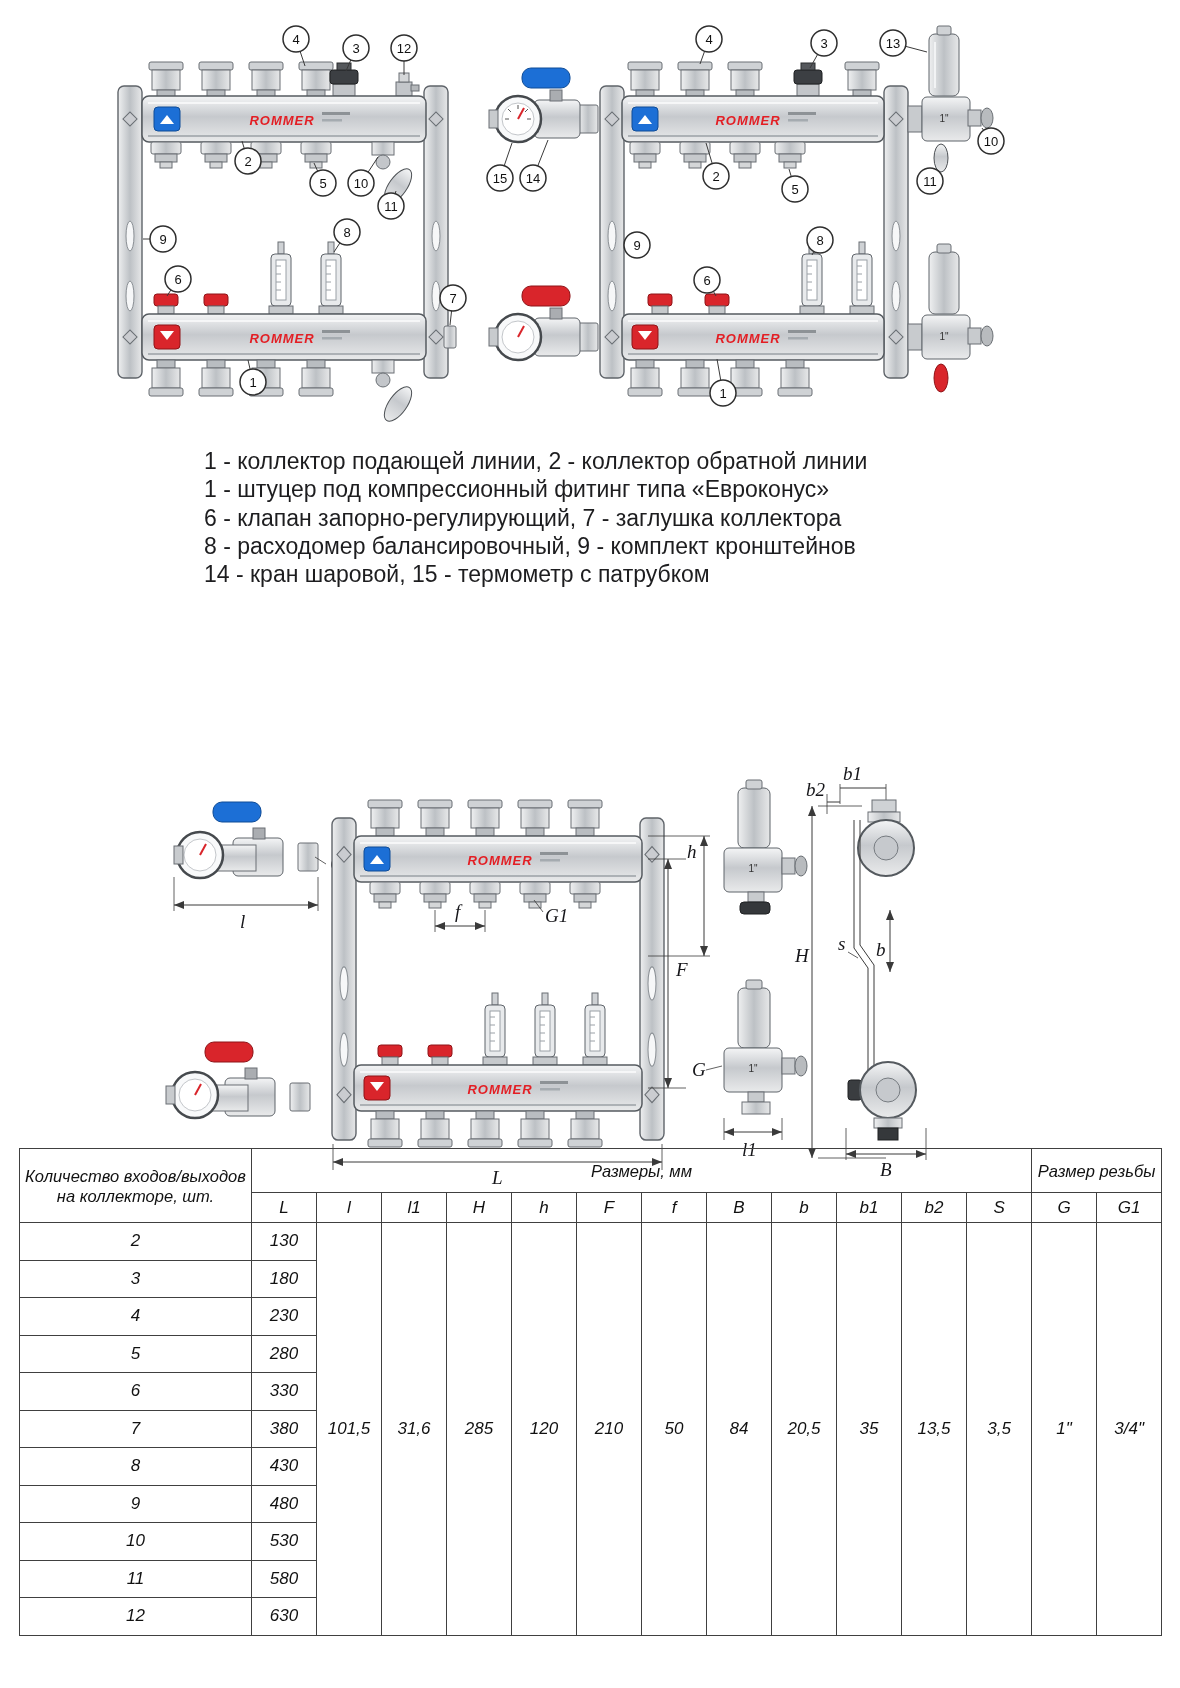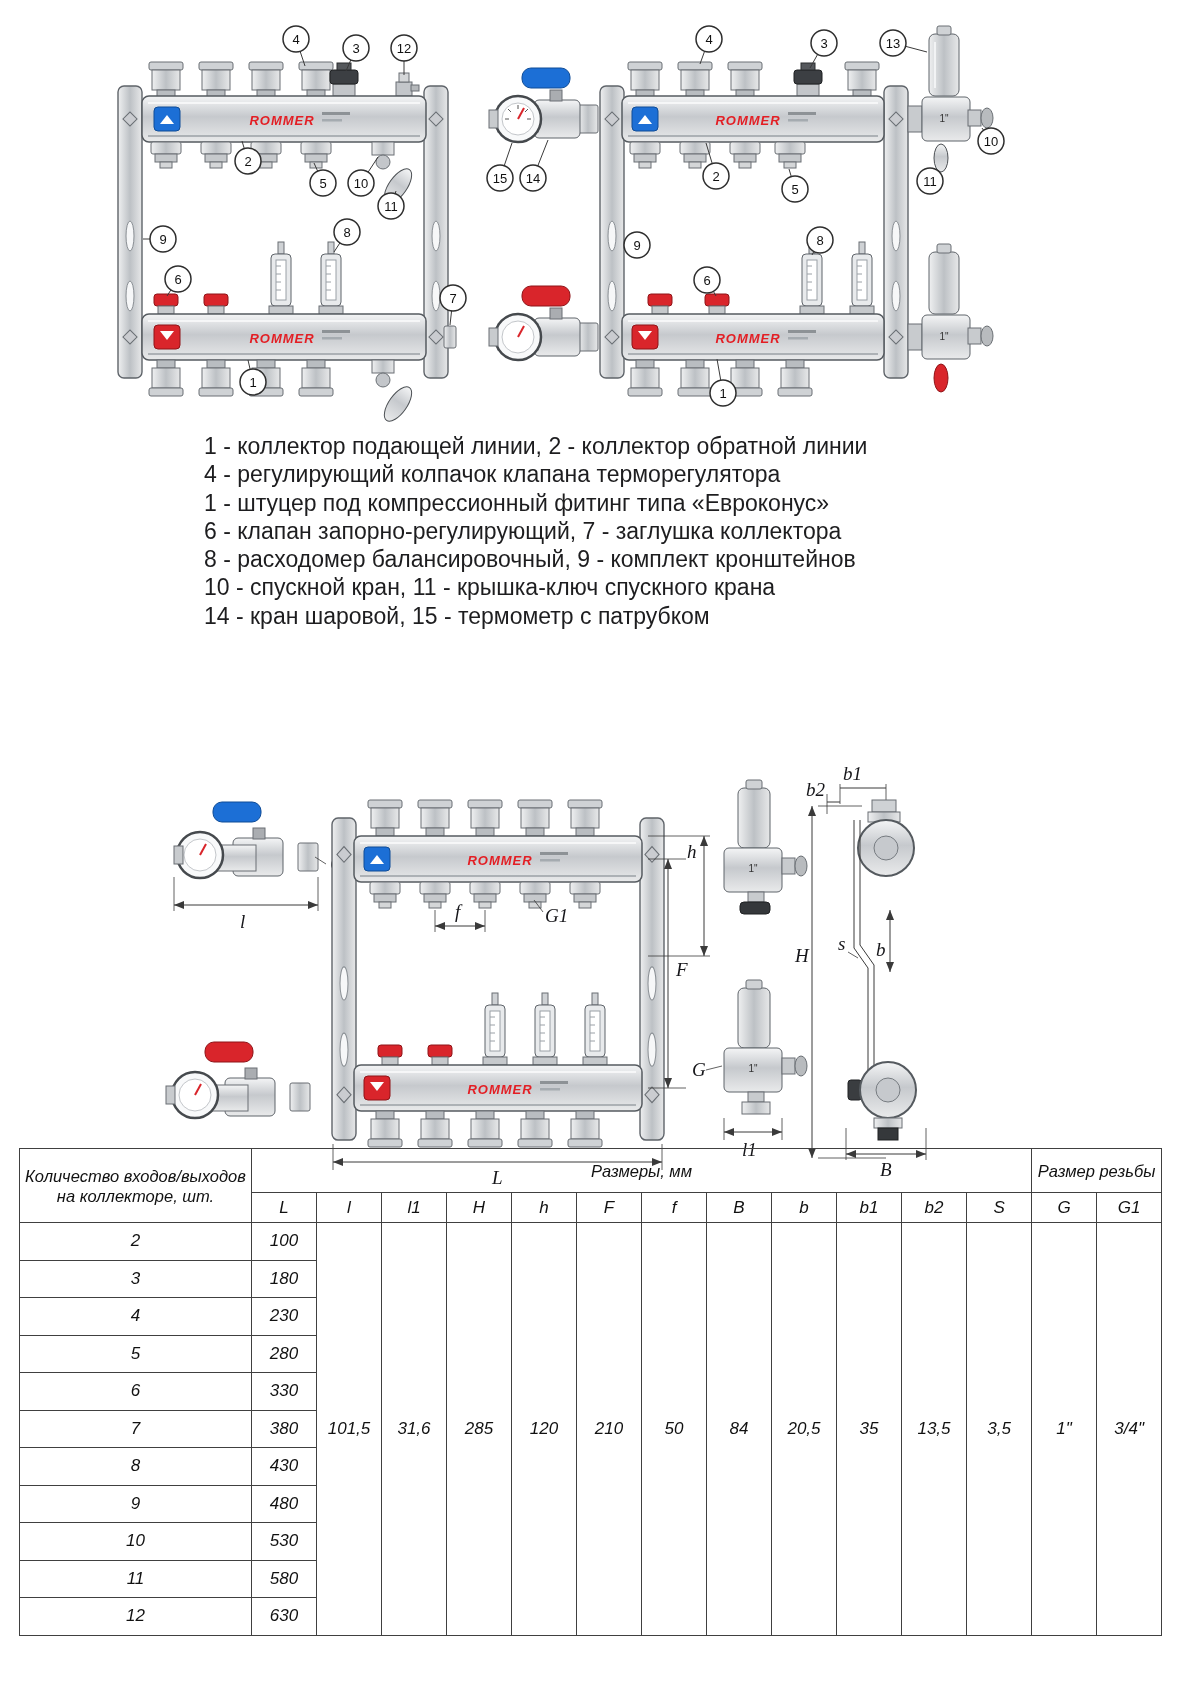--- a/index.html
+++ b/index.html
@@ -12,21 +12,21 @@
   .top-svg { position: absolute; top: 0; left: 0; }
   .dim-svg { position: absolute; top: 760px; left: 0; }
   .rommer { font-size: 13px; font-weight: bold; font-style: italic; fill: #e31e24; letter-spacing: 1px; text-anchor: middle; }
   .ldr line { stroke: #3a3a3a; stroke-width: 1; }
   .co circle { fill: #ffffff; stroke: #2e2e2e; stroke-width: 1.5; }
   .co-num { font-size: 13px; fill: #111111; text-anchor: middle; }
   .dimline { stroke: #3a3a3a; stroke-width: 1; fill: none; }
   .extline { stroke: #3a3a3a; stroke-width: 0.8; }
   .dimlbl { font-size: 19px; font-style: italic; fill: #16161a; font-family: "Liberation Serif", serif; }
   .tinytxt { font-size: 10px; fill: #333333; text-anchor: middle; }
-  .legend { position: absolute; left: 204px; top: 432px; font-size: 23px; line-height: 28.3px; color: #1d1d1f; }
+  .legend { position: absolute; left: 204px; top: 447px; font-size: 23px; line-height: 28.3px; color: #1d1d1f; }
   .size-table {
     position: absolute; top: 1148px; left: 19px; width: 1143px;
     border-collapse: collapse; table-layout: fixed; font-size: 17px; color: #111; font-style: italic;
   }
   .size-table th, .size-table td {
     border: 1px solid #404040; text-align: center; vertical-align: middle;
     padding: 0; font-weight: normal;
   }
   .size-table thead tr.h1 th { height: 44px; font-size: 16.5px; line-height: 20px; }
   .size-table thead tr.h2 th { height: 30px; }
@@ -403,25 +403,23 @@
       <g class="co">
           <circle cx="723" cy="393" r="13"></circle>
           <text class="co-num" x="723" y="398">1</text>
         </g>
     </g>
   </g>
 </svg>
 
 <div class="legend">
   <div>1 - коллектор подающей линии, 2 - коллектор обратной линии</div>
-  <div>4 - регулирующий колпачок клапана терморегулятора</div>
   <div>1 - штуцер под компрессионный фитинг типа «Евроконус»</div>
   <div>6 - клапан запорно-регулирующий, 7 - заглушка коллектора</div>
   <div>8 - расходомер балансировочный, 9 - комплект кронштейнов</div>
-  <div>10 - спускной кран, 11 - крышка-ключ спускного крана</div>
   <div>14 - кран шаровой, 15 - термометр с патрубком</div>
 </div>
 
 <svg class="dim-svg" width="1180" height="430" viewBox="0 0 1180 430">
 
   <g>
     <rect x="298" y="83" width="20" height="28" rx="2" fill="url(#gradH)" stroke="#6a6f74"></rect>
     <rect x="233" y="78" width="50" height="38" rx="5" fill="url(#gradV)" stroke="#5f646a"></rect>
     <rect x="253" y="68" width="12" height="11" fill="#aaadb1" stroke="#6a6f74"></rect>
     <rect x="213" y="42" width="48" height="20" rx="9" fill="#1c6fd6" stroke="#0f4c97"></rect>
@@ -631,21 +629,21 @@
       <th>b1</th>
       <th>b2</th>
       <th>S</th>
       <th>G</th>
       <th>G1</th>
     </tr>
   </thead>
   <tbody>
     <tr>
       <td>2</td>
-      <td>100</td>
+      <td>130</td>
       <td rowspan="11">101,5</td>
       <td rowspan="11">31,6</td>
       <td rowspan="11">285</td>
       <td rowspan="11">120</td>
       <td rowspan="11">210</td>
       <td rowspan="11">50</td>
       <td rowspan="11">84</td>
       <td rowspan="11">20,5</td>
       <td rowspan="11">35</td>
       <td rowspan="11">13,5</td>

